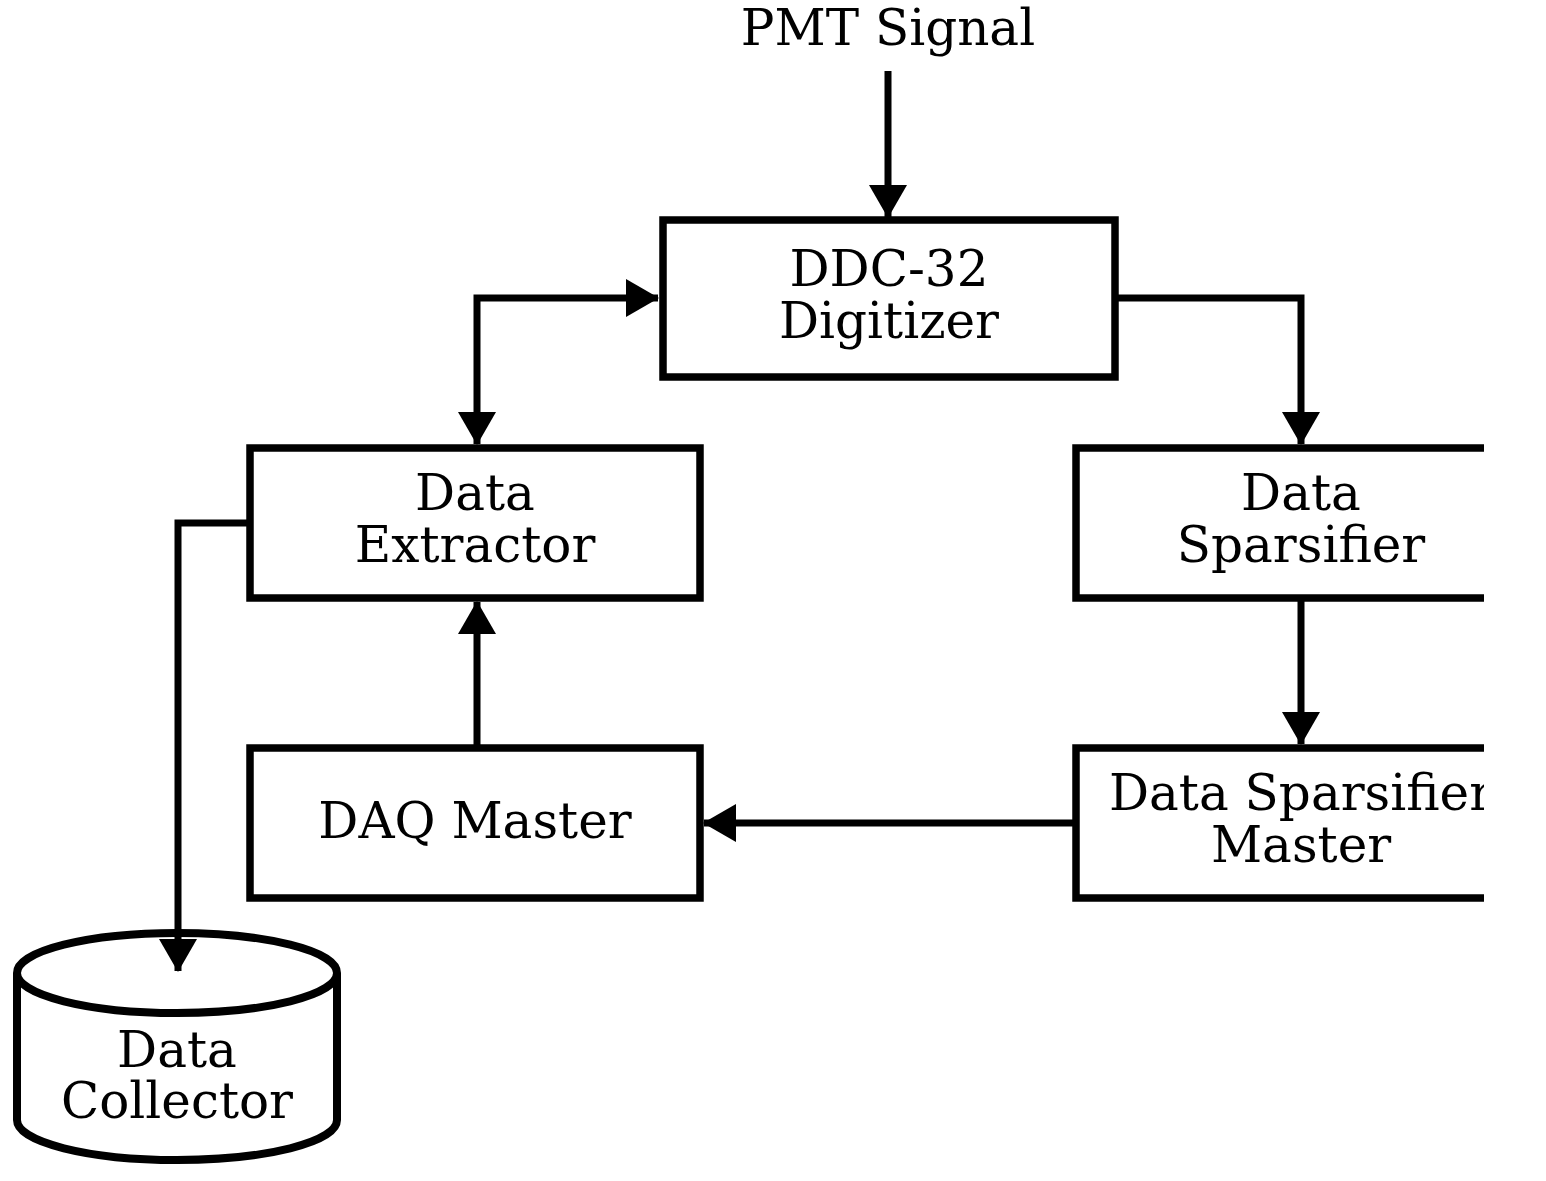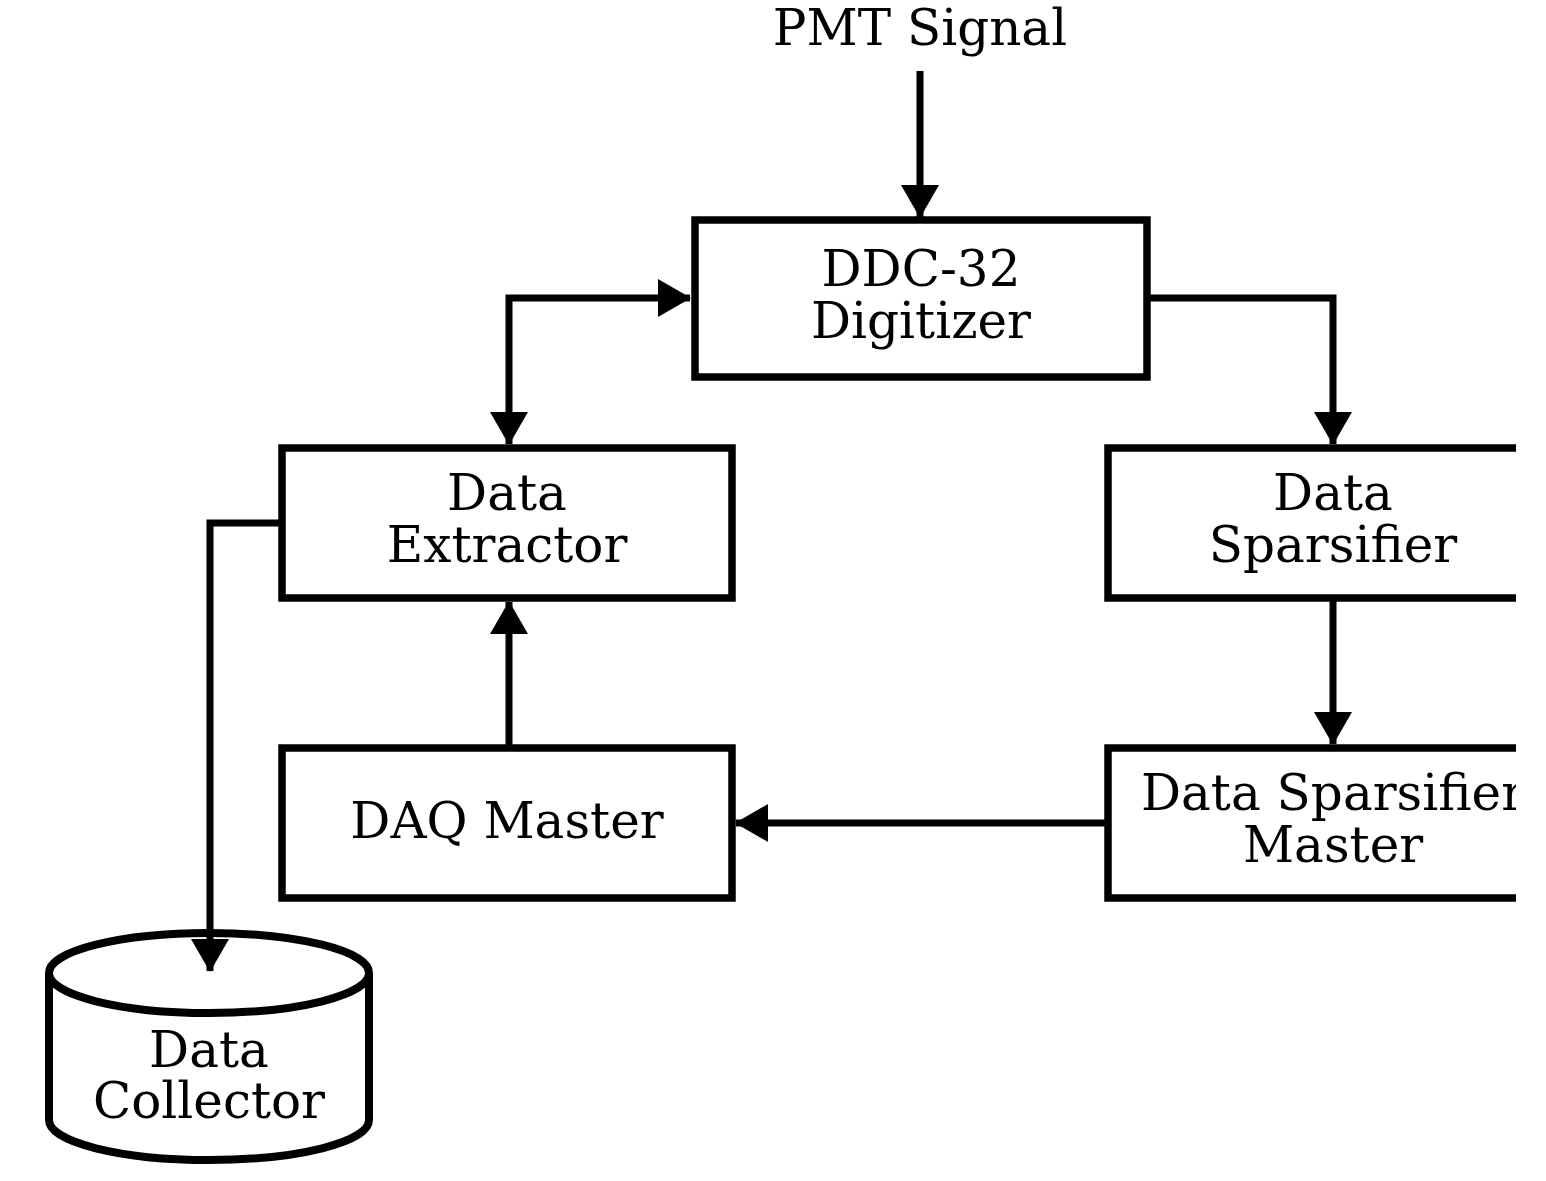--- a/index.html
+++ b/index.html
@@ -5,21 +5,20 @@
   html, body {
     margin: 0;
     padding: 0;
     background: #ffffff;
   }
   .canvas {
     width: 1484px;
     height: 1181px;
     background: #ffffff;
     overflow: hidden;
-    margin-left: 32px;
   }
   svg { display: block; }
   .edge {
     fill: none;
     stroke: #000000;
     stroke-width: 7;
     stroke-linejoin: miter;
   }
   .node-box {
     fill: #ffffff;

